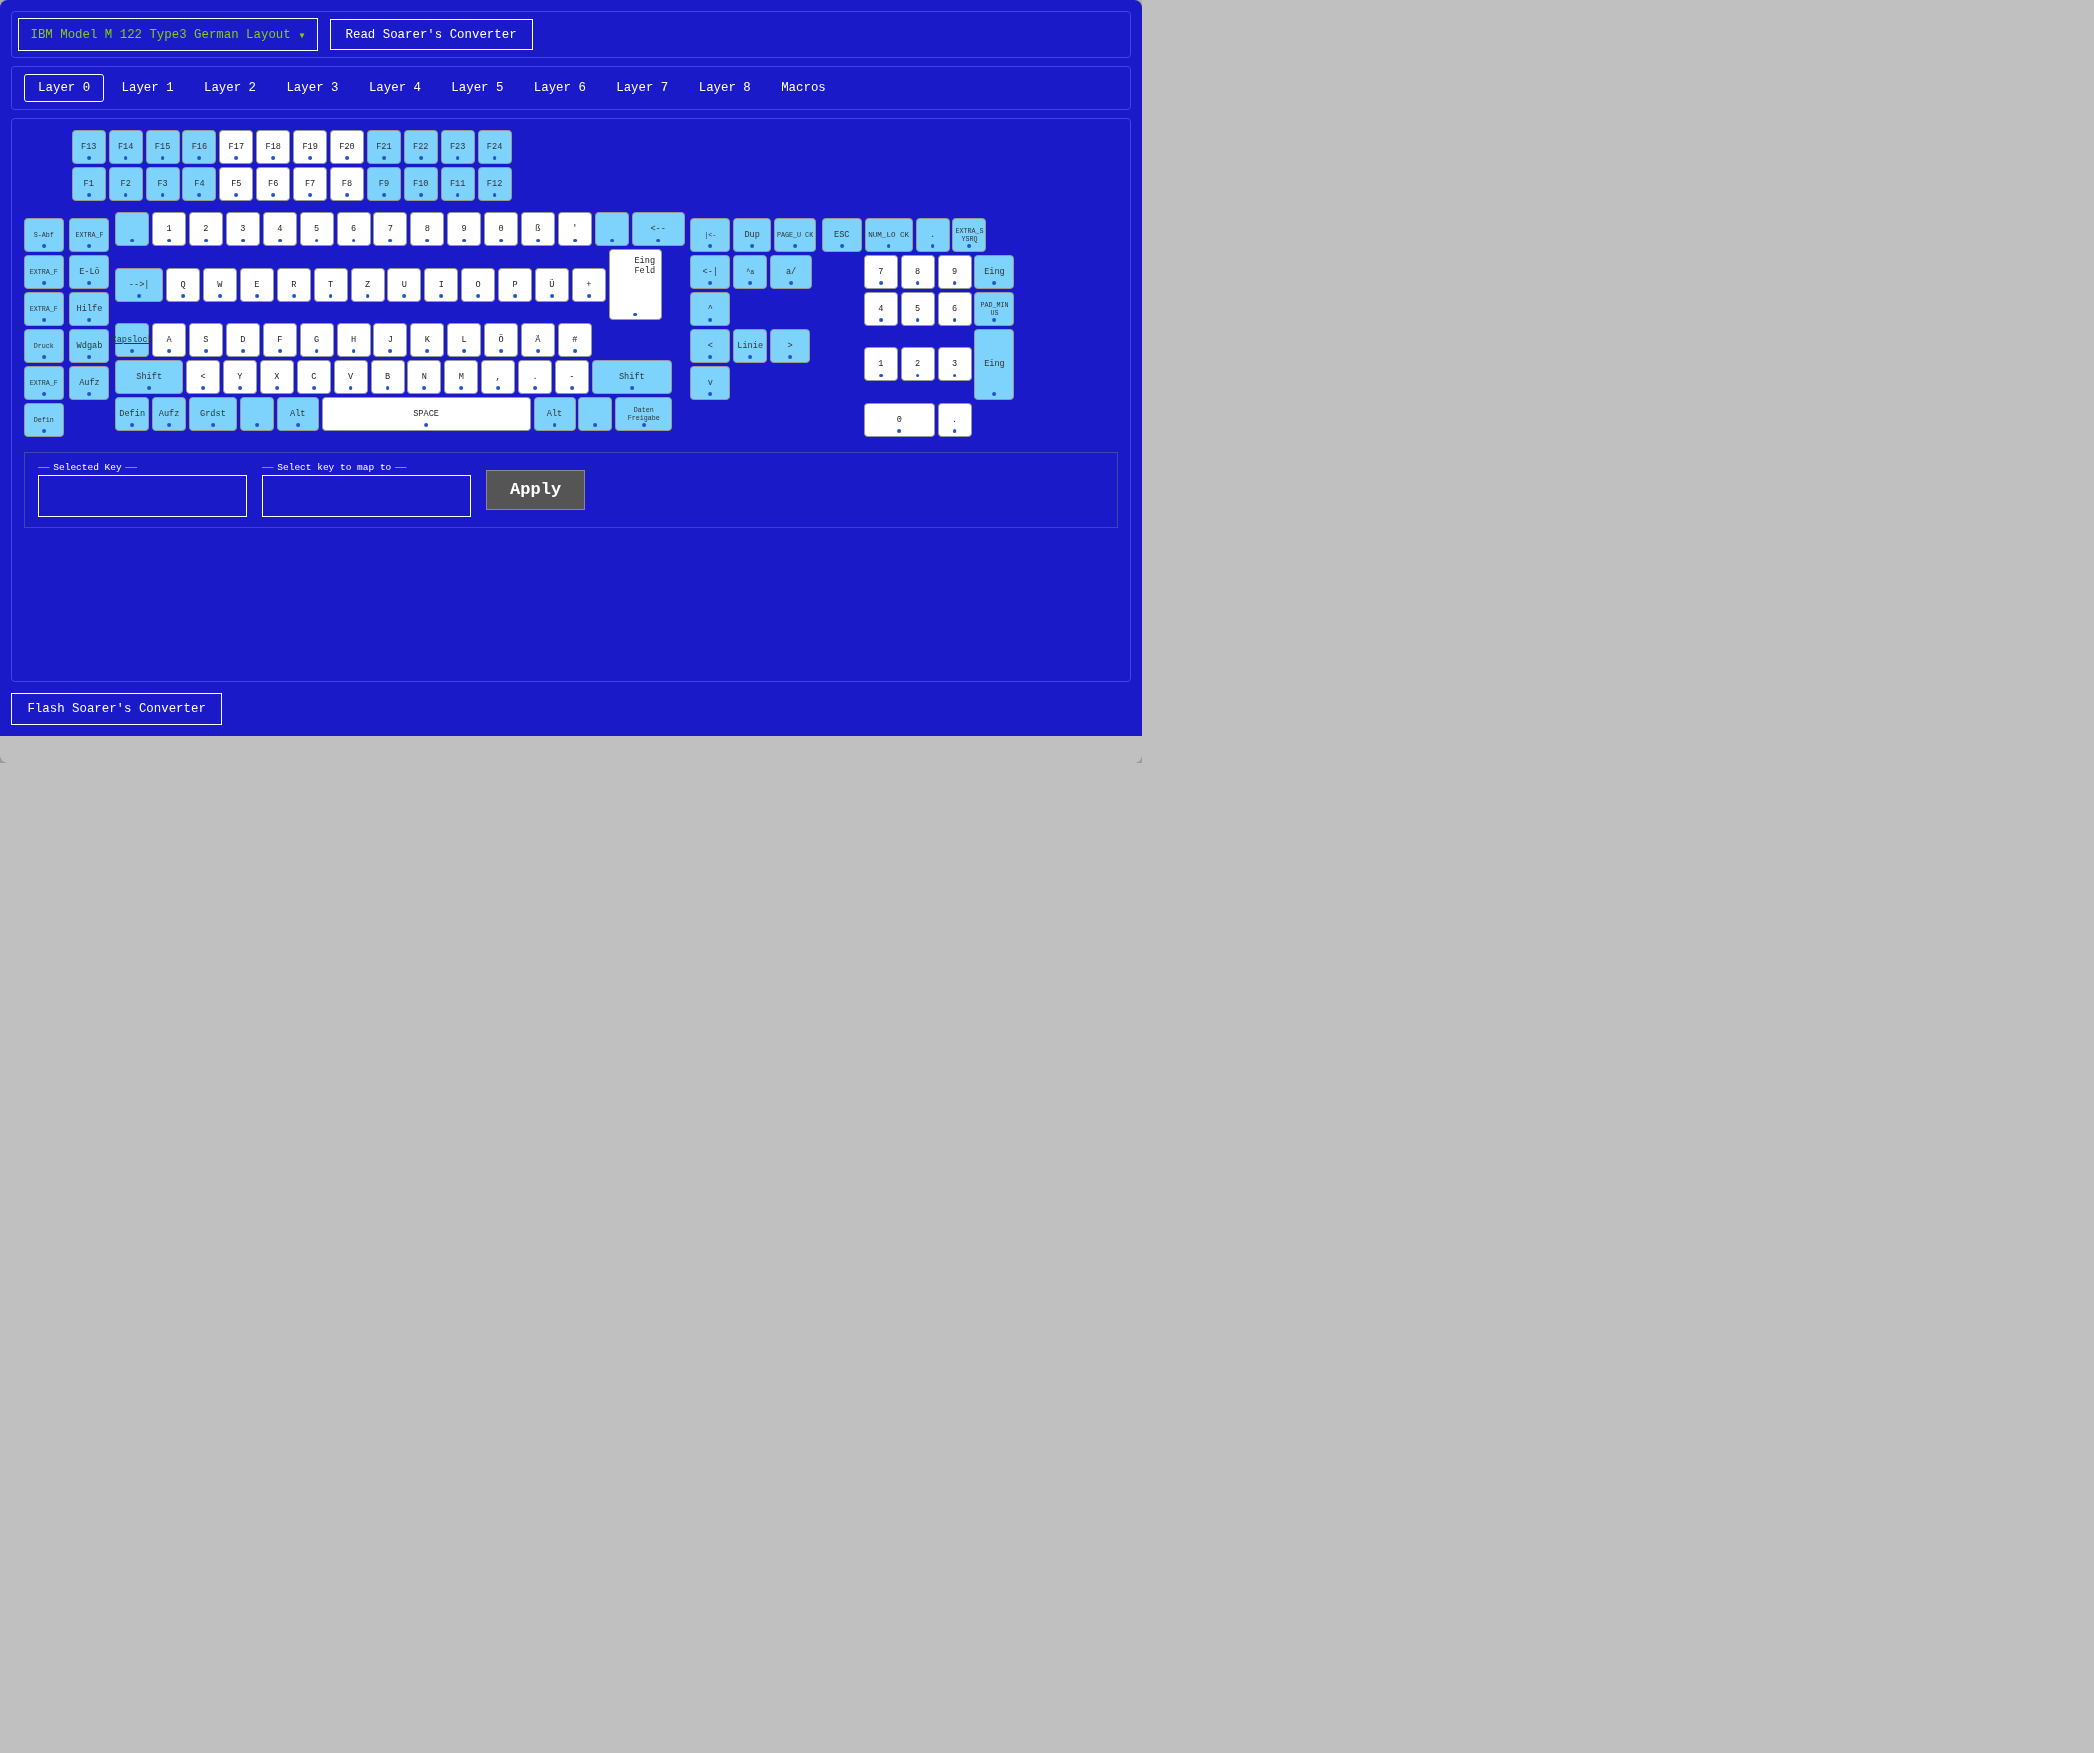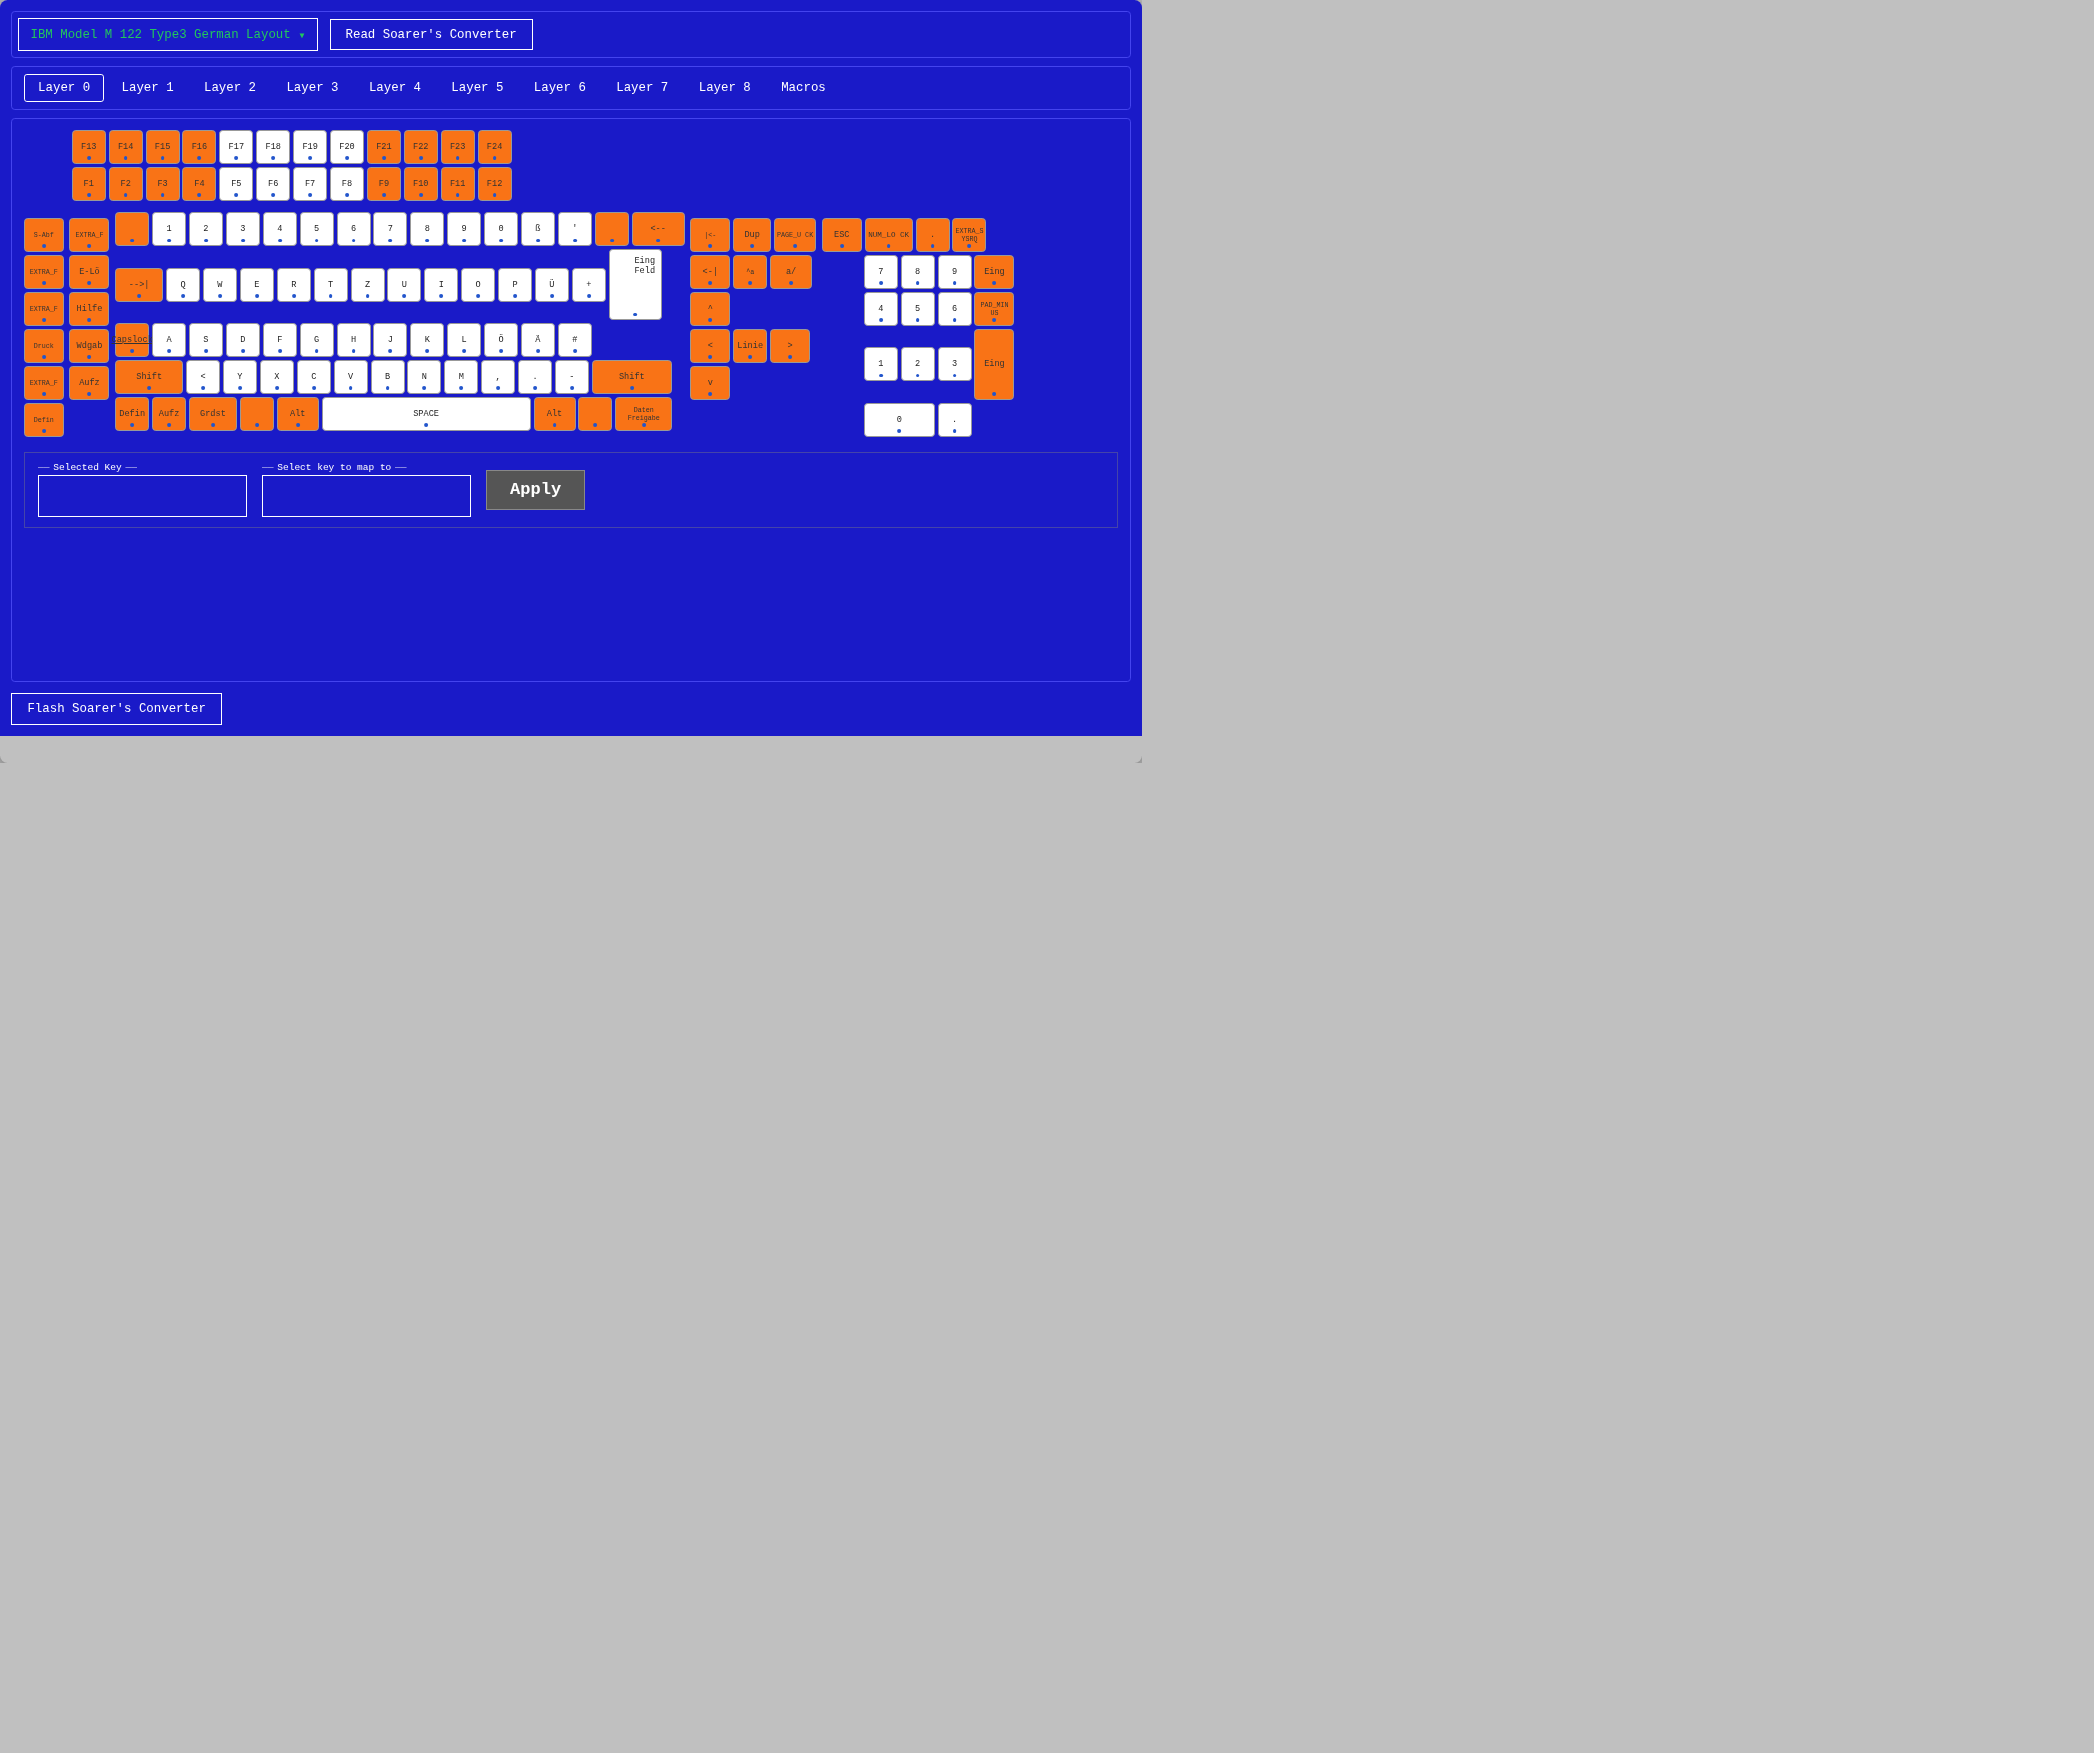--- a/index.html
+++ b/index.html
@@ -50,21 +50,21 @@
     .top-bar {
       display: flex;
       align-items: center;
       gap: 11.4px;
       padding: 5.7px;
       border: 1.9px solid #4444ee;
       border-radius: 3.8px;
     }
     .keyboard-dropdown {
       background: #1a1ac8;
-      color: #22c55e;
+      color: #84cc16;
       border: 1.9px solid white;
       padding: 7.6px 11.4px;
       font-family: 'Courier New', monospace;
       font-size: 12.4px;
       cursor: pointer;
       display: flex;
       align-items: center;
       gap: 7.6px;
       min-width: 266px;
     }
@@ -134,21 +134,21 @@
       position: absolute;
       bottom: 2.9px;
       left: 50%;
       transform: translateX(-50%);
       width: 3.8px;
       height: 3.8px;
       background: #2255cc;
       border-radius: 50%;
     }
     .key.gray {
-      background: #f97316;
+      background: #7dd3fc;
       color: #333;
     }
     .apply-btn {
       background: #555;
       color: white;
       border: 1.9px solid #888;
       padding: 9.5px 23px;
       font-family: 'Courier New', monospace;
       font-size: 17px;
       cursor: pointer;

